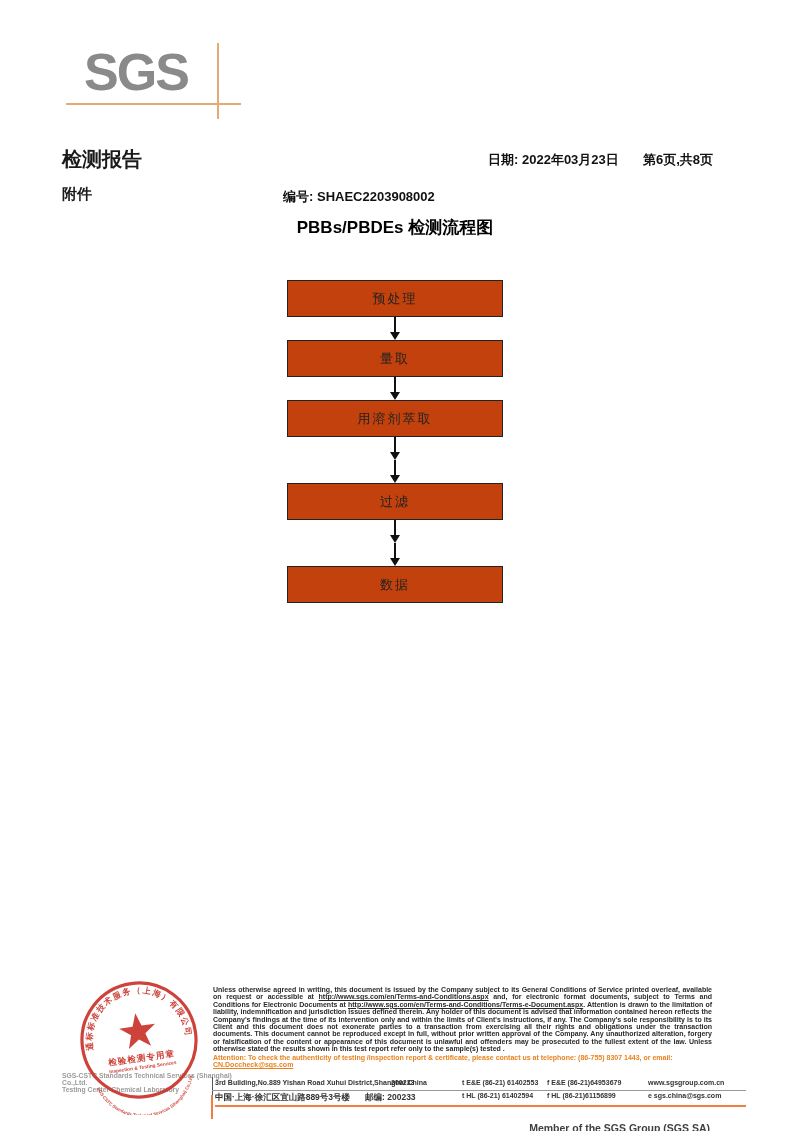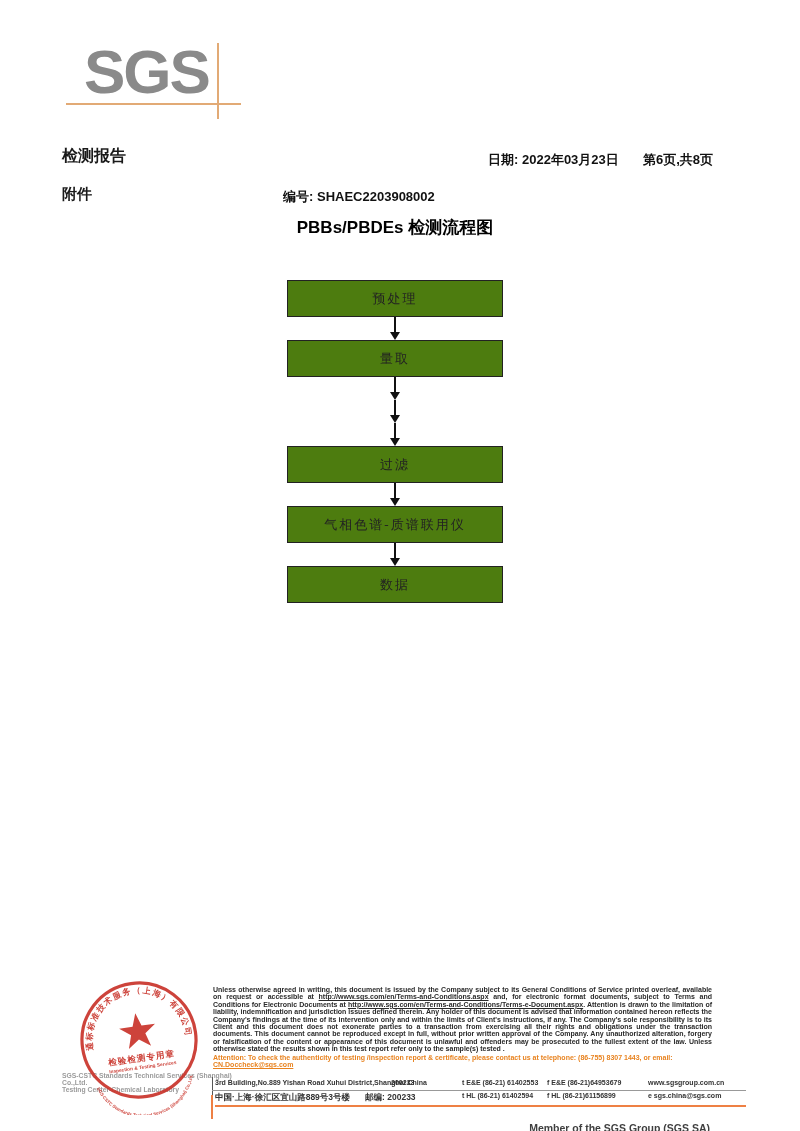--- a/index.html
+++ b/index.html
@@ -4,41 +4,41 @@
 <style>
   html,body{margin:0;padding:0;}
   body{
     width:800px;height:1131px;background:#ffffff;position:relative;
     font-family:"Liberation Sans","DejaVu Sans",sans-serif;color:#1a1a1a;
     overflow:hidden;
   }
   .abs{position:absolute;}
 
   
-  .logo-text{left:84px;top:40px;font-size:62px;font-weight:bold;line-height:64px;
+  .logo-text{left:84px;top:40px;font-size:52px;font-weight:bold;line-height:64px;
     color:#8a8a8a;letter-spacing:-2px;font-family:"Liberation Sans",sans-serif;}
   .logo-hline{left:66px;top:103px;width:175px;height:2px;background:#e2aa75;}
   .logo-vline{left:217px;top:43px;width:2px;height:76px;background:#e2aa75;}
 
   
-  .report-title{left:62px;top:146px;font-size:16px;font-weight:bold;
+  .report-title{left:62px;top:146px;font-size:20px;font-weight:bold;
     font-family:"Liberation Serif","DejaVu Serif",serif;}
   .hline{top:151px;font-size:13px;font-weight:bold;color:#111;}
   .report-no{left:283px;margin-top:37px;}
   .report-date{left:488px;}
   .page-info{left:643px;}
   .attachment{left:62px;top:185px;font-size:15px;font-weight:bold;
     font-family:"Liberation Serif","DejaVu Serif",serif;}
 
   
   .flow-title{left:95px;top:216px;width:600px;text-align:center;
     font-size:17px;font-weight:bold;color:#000;}
   .flowchart{left:287px;top:280px;width:216px;display:flex;flex-direction:column;align-items:center;}
   .fbox{width:214px;height:35px;border:1px solid #222;display:flex;align-items:center;justify-content:center;
-    font-family:"Liberation Serif","DejaVu Serif",serif;font-size:13px;color:#222;letter-spacing:2px;background:#4d7c0f;}
+    font-family:"Liberation Serif","DejaVu Serif",serif;font-size:13px;color:#222;letter-spacing:2px;background:#c2410c;}
   .farrow{height:23px;display:flex;flex-direction:column;align-items:center;}
   .farrow .stem{width:2px;height:15px;background:#111;display:block;}
   .farrow .head{width:0;height:0;border-left:5px solid transparent;border-right:5px solid transparent;
     border-top:8px solid #111;display:block;}
 
   
   .company-gray{left:62px;font-size:6.8px;color:#9b9b9b;font-weight:bold;width:170px;}
   .cg1{top:1072px;}
   .cg2{top:1086px;}
 
@@ -90,34 +90,34 @@
     <div class="fbox">预处理</div>
     <div class="farrow">
       <span class="stem"></span>
       <span class="head"></span>
     </div>
     <div class="fbox">量取</div>
     <div class="farrow">
       <span class="stem"></span>
       <span class="head"></span>
     </div>
+    <div class="fbox">用溶剂萃取</div>
     <div class="farrow">
       <span class="stem"></span>
       <span class="head"></span>
     </div>
     <div class="farrow">
       <span class="stem"></span>
       <span class="head"></span>
     </div>
     <div class="fbox">过滤</div>
     <div class="farrow">
       <span class="stem"></span>
       <span class="head"></span>
     </div>
-    <div class="fbox">气相色谱-质谱联用仪</div>
     <div class="farrow">
       <span class="stem"></span>
       <span class="head"></span>
     </div>
     <div class="fbox">数据</div>
   </div>
 
 <div class="abs company-gray cg1">SGS-CSTC Standards Technical Services (Shanghai) Co.,Ltd.</div>
 <div class="abs company-gray cg2">Testing Center-Chemical Laboratory</div>
 

